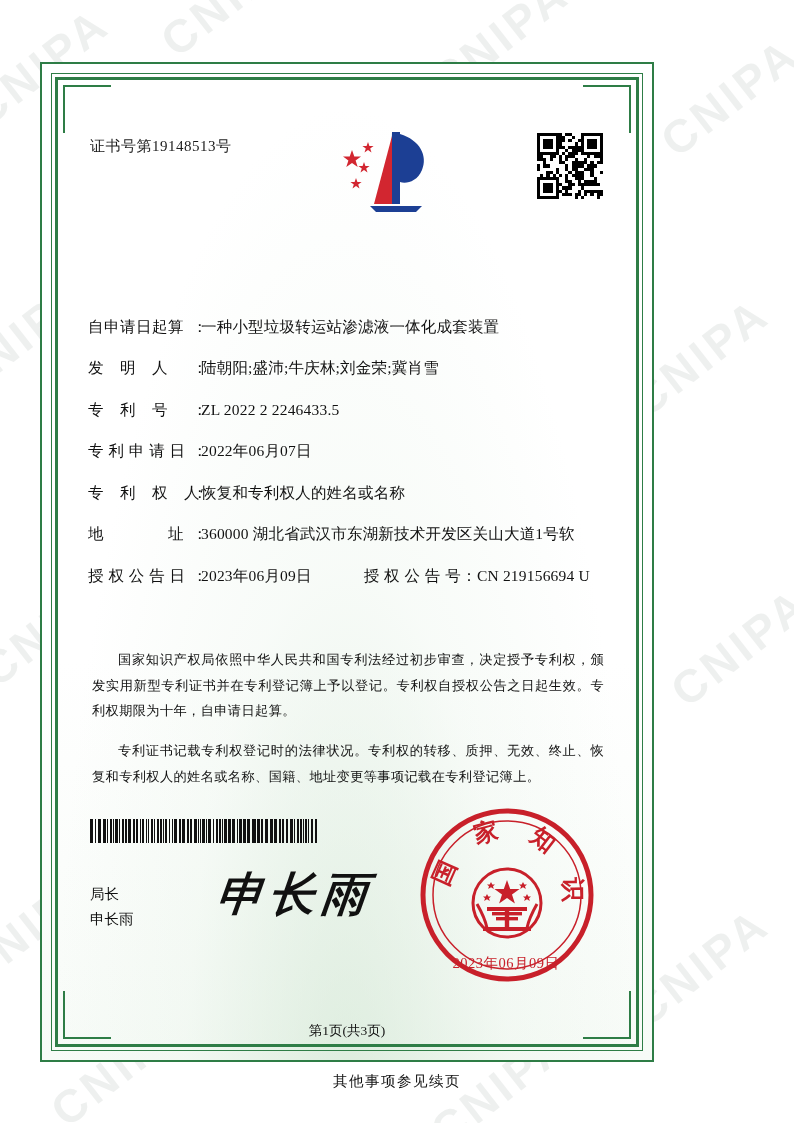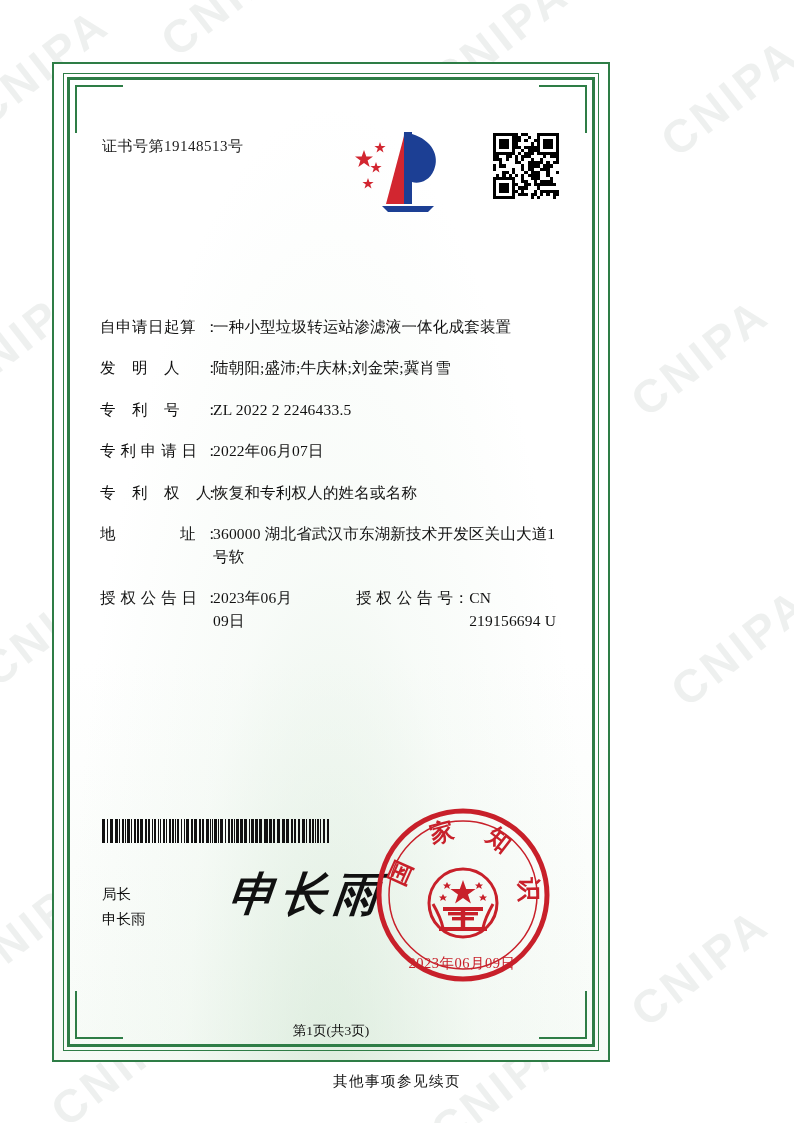--- a/index.html
+++ b/index.html
@@ -30,23 +30,23 @@
     font-size: 46px;
     letter-spacing: 4px;
     color: rgba(120, 140, 130, 0.13);
     transform: rotate(-38deg);
     white-space: nowrap;
   }
 
   
   .cert {
     position: absolute;
-    left: 52px;
+    left: 40px;
     top: 62px;
-    width: 558px;
+    width: 614px;
     height: 1000px;
     z-index: 1;
     background:
       radial-gradient(ellipse at 50% 108%, rgba(198, 224, 200, 0.55) 0%, rgba(226, 240, 227, 0.25) 38%, rgba(255,255,255,0) 68%),
       linear-gradient(180deg, #ffffff 0%, #ffffff 60%, #f7fbf7 100%);
     border: 2px solid #2e7d46;
     box-sizing: border-box;
   }
   .cert-inner-border {
     position: absolute;
@@ -812,20 +812,24 @@
             <span class="inline-gap"></span>
             <span class="sub-label">授 权 公 告 号</span>
             <span>：</span>
             <span>CN 219156694 U</span>
           </div>
         </div>
       </div>
 
     </div>
 
+    <div class="paras">
+      <p>国家知识产权局依照中华人民共和国专利法经过初步审查，决定授予专利权，颁发实用新型专利证书并在专利登记簿上予以登记。专利权自授权公告之日起生效。专利权期限为十年，自申请日起算。</p>
+      <p>专利证书记载专利权登记时的法律状况。专利权的转移、质押、无效、终止、恢复和专利权人的姓名或名称、国籍、地址变更等事项记载在专利登记簿上。</p>
+    </div>
 
     <div class="barcode" id="barcode">
         <b style="width: 3px; margin-right: 2px;"></b>
         <b style="width: 1px; margin-right: 2px;"></b>
         <b style="width: 3px; margin-right: 2px;"></b>
         <b style="width: 3px; margin-right: 1px;"></b>
         <b style="width: 1px; margin-right: 2px;"></b>
         <b style="width: 2px; margin-right: 1px;"></b>
         <b style="width: 1px; margin-right: 1px;"></b>
         <b style="width: 3px; margin-right: 1px;"></b>

